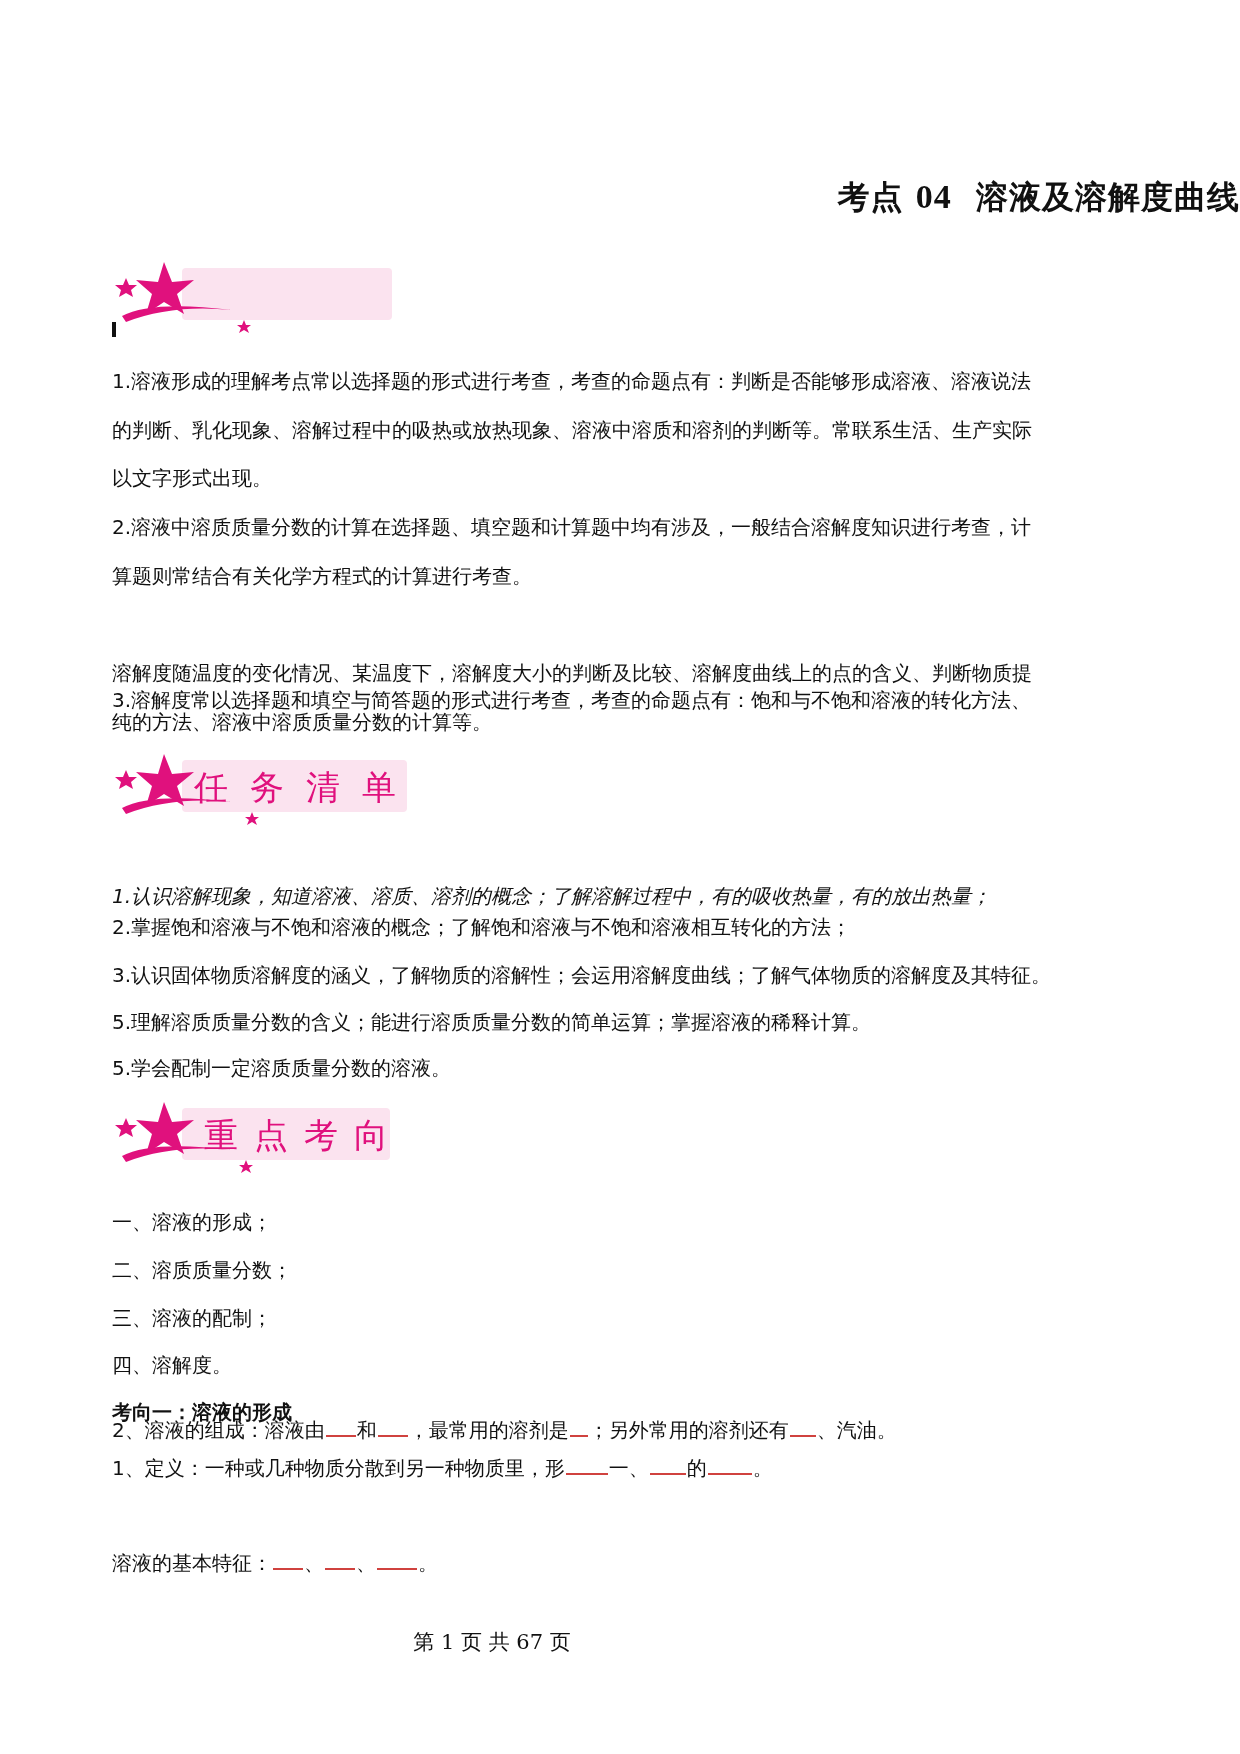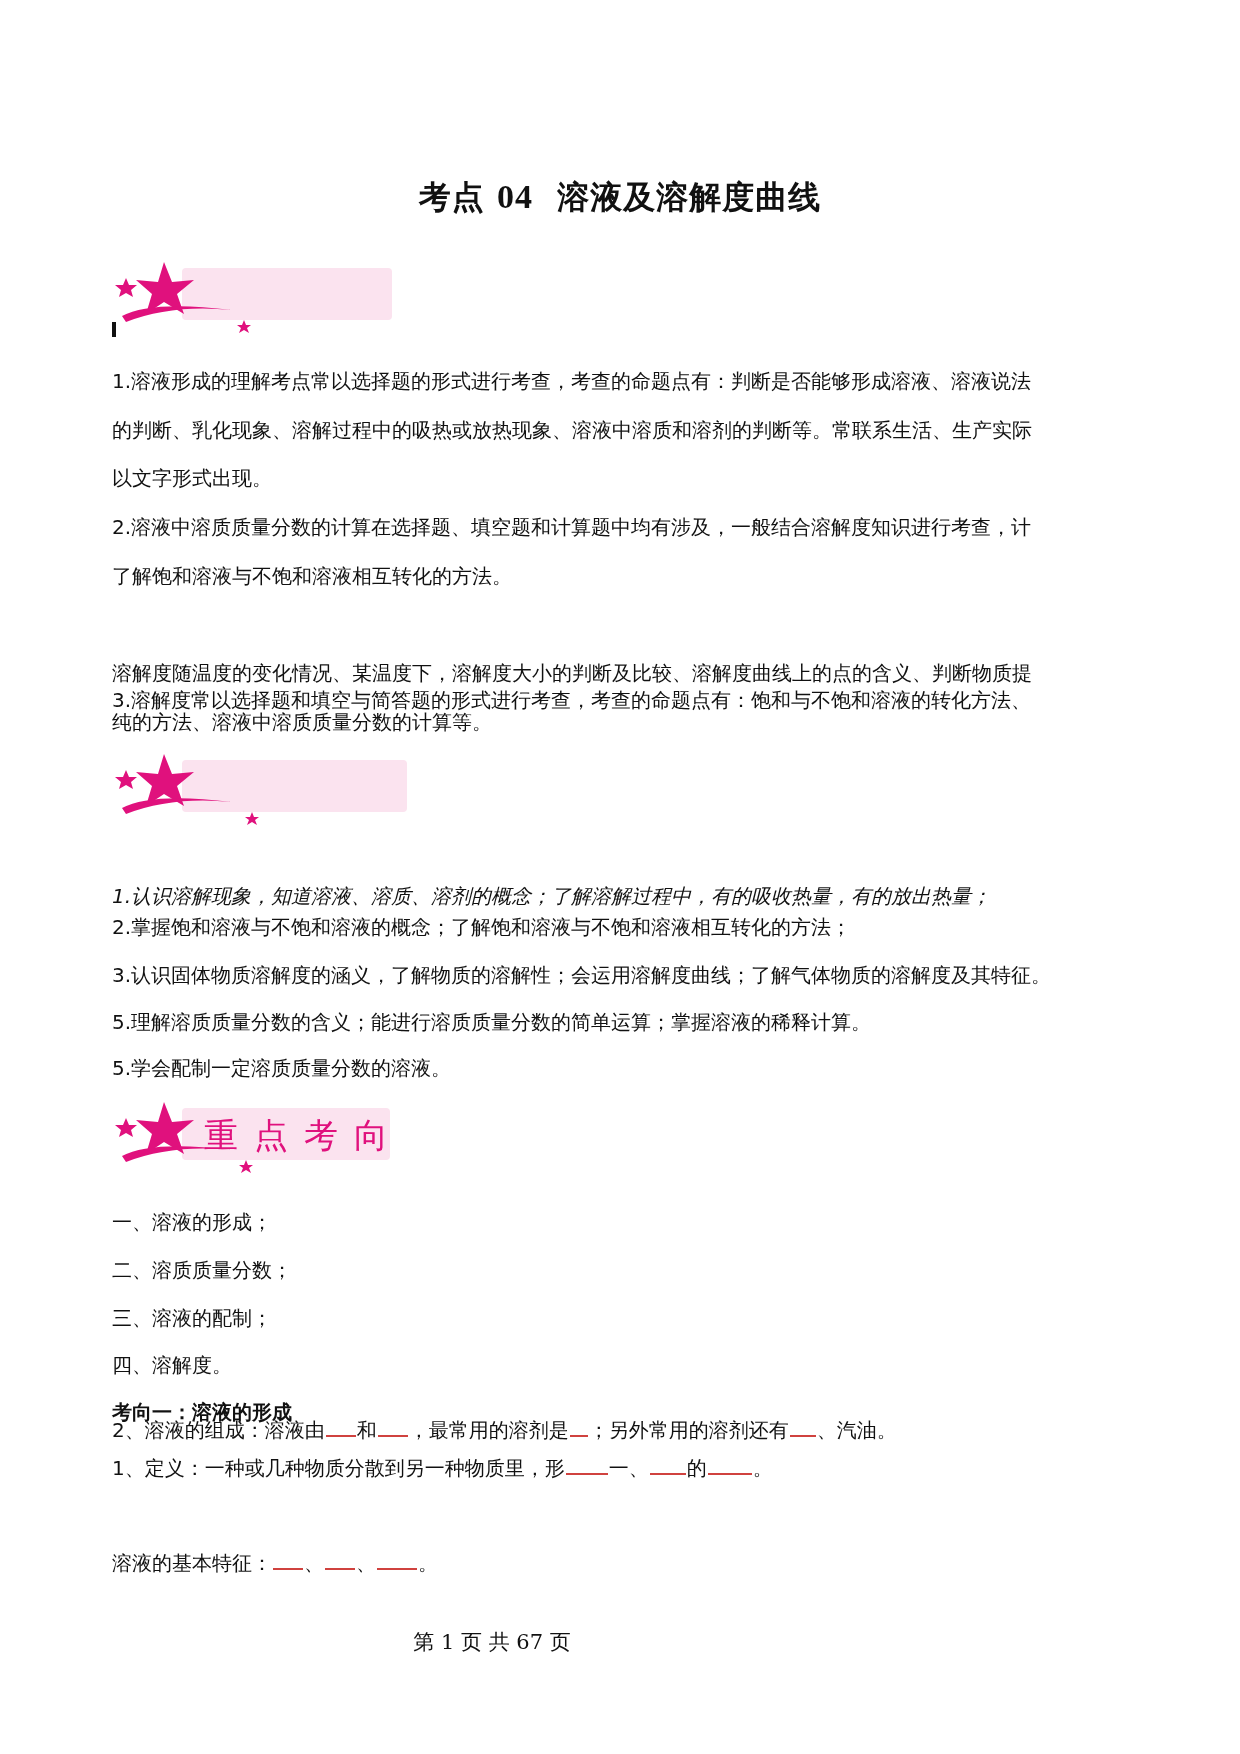--- a/index.html
+++ b/index.html
@@ -1,18 +1,18 @@
 <!DOCTYPE html>
 <html><head>
 <meta charset="utf-8">
 <style>
   html, body { margin: 0; padding: 0; background: #ffffff; }
   body { width: 1240px; height: 1754px; position: relative; overflow: hidden;
          font-family: "DejaVu Sans", "Liberation Sans", sans-serif; color: #111; }
-  .page-title { position: absolute; top: 176px; left: 0; width: 1240px; text-align: center;
+  .page-title { position: absolute; top: 176px; left: 0; width: 1240px; text-align: right;
                 font-size: 32px; font-weight: bold; letter-spacing: 1px; color: #111;
                 font-family: "DejaVu Sans", sans-serif; }
   .page-title .num { font-family: "Liberation Serif", serif; font-size: 34px; }
   .banner { position: absolute; left: 112px; width: 300px; height: 75px; }
   .banner .box { position: absolute; left: 70px; top: 8px; height: 52px;
                  background: #fbe3ef; border-radius: 4px; }
   .banner .label { position: absolute; top: 10px; height: 50px; line-height: 50px;
                    color: #e0117d; font-size: 34px; letter-spacing: 14px; white-space: nowrap;
                    font-family: "DejaVu Sans", sans-serif; }
   .banner svg { position: absolute; left: 0; top: 0; }
@@ -40,33 +40,34 @@
     <path d="M10,56 Q40,40 120,50 Q60,44 14,62 Z" fill="#e0117d"></path>
     <polygon points="132,60 134,65 139,65 135,68 137,73 132,70 127,73 129,68 125,65 130,65" fill="#e0117d"></polygon>
   </svg>
 </div>
 <div class="cursor-mark"></div>
 
 <div class="line" style="top:369px;">1.溶液形成的理解考点常以选择题的形式进行考查，考查的命题点有：判断是否能够形成溶液、溶液说法</div>
 <div class="line" style="top:418px;">的判断、乳化现象、溶解过程中的吸热或放热现象、溶液中溶质和溶剂的判断等。常联系生活、生产实际</div>
 <div class="line" style="top:466px;">以文字形式出现。</div>
 <div class="line" style="top:515px;">2.溶液中溶质质量分数的计算在选择题、填空题和计算题中均有涉及，一般结合溶解度知识进行考查，计</div>
-<div class="line" style="top:564px;">了解饱和溶液与不饱和溶液相互转化的方法。</div>
+<div class="line" style="top:564px;">算题则常结合有关化学方程式的计算进行考查。</div>
 <div class="line" style="top:640px;margin-top:48px;">3.溶解度常以选择题和填空与简答题的形式进行考查，考查的命题点有：饱和与不饱和溶液的转化方法、</div>
 <div class="line" style="top:661px;">溶解度随温度的变化情况、某温度下，溶解度大小的判断及比较、溶解度曲线上的点的含义、判断物质提</div>
 <div class="line" style="top:710px;">纯的方法、溶液中溶质质量分数的计算等。</div>
 
 <div class="banner" style="top:752px;">
   <div class="box" style="width:225px;"></div>
   <svg width="150" height="75">
     <polygon points="52,2 60,22 82,20 65,34 72,54 52,42 34,54 40,34 24,20 46,22" fill="#e0117d"></polygon>
     <polygon points="14,18 17,25 25,25 19,30 21,37 14,33 7,37 9,30 3,25 11,25" fill="#e0117d"></polygon>
     <path d="M10,56 Q40,40 120,50 Q60,44 14,62 Z" fill="#e0117d"></path>
     <polygon points="140,60 142,65 147,65 143,68 145,73 140,70 135,73 137,68 133,65 138,65" fill="#e0117d"></polygon>
   </svg>
+  <div class="label" style="left:82px; letter-spacing:22px;">任务清单</div>
 </div>
 
 <div class="line" style="top:884px;font-style:italic;">1.认识溶解现象，知道溶液、溶质、溶剂的概念；了解溶解过程中，有的吸收热量，有的放出热量；</div>
 <div class="line" style="top:915px;">2.掌握饱和溶液与不饱和溶液的概念；了解饱和溶液与不饱和溶液相互转化的方法；</div>
 <div class="line" style="top:963px;">3.认识固体物质溶解度的涵义，了解物质的溶解性；会运用溶解度曲线；了解气体物质的溶解度及其特征。</div>
 <div class="line" style="top:1010px;">5.理解溶质质量分数的含义；能进行溶质质量分数的简单运算；掌握溶液的稀释计算。</div>
 <div class="line" style="top:1056px;">5.学会配制一定溶质质量分数的溶液。</div>
 
 <div class="banner" style="top:1100px;text-align:right;">
   <div class="box" style="width:208px;"></div>

